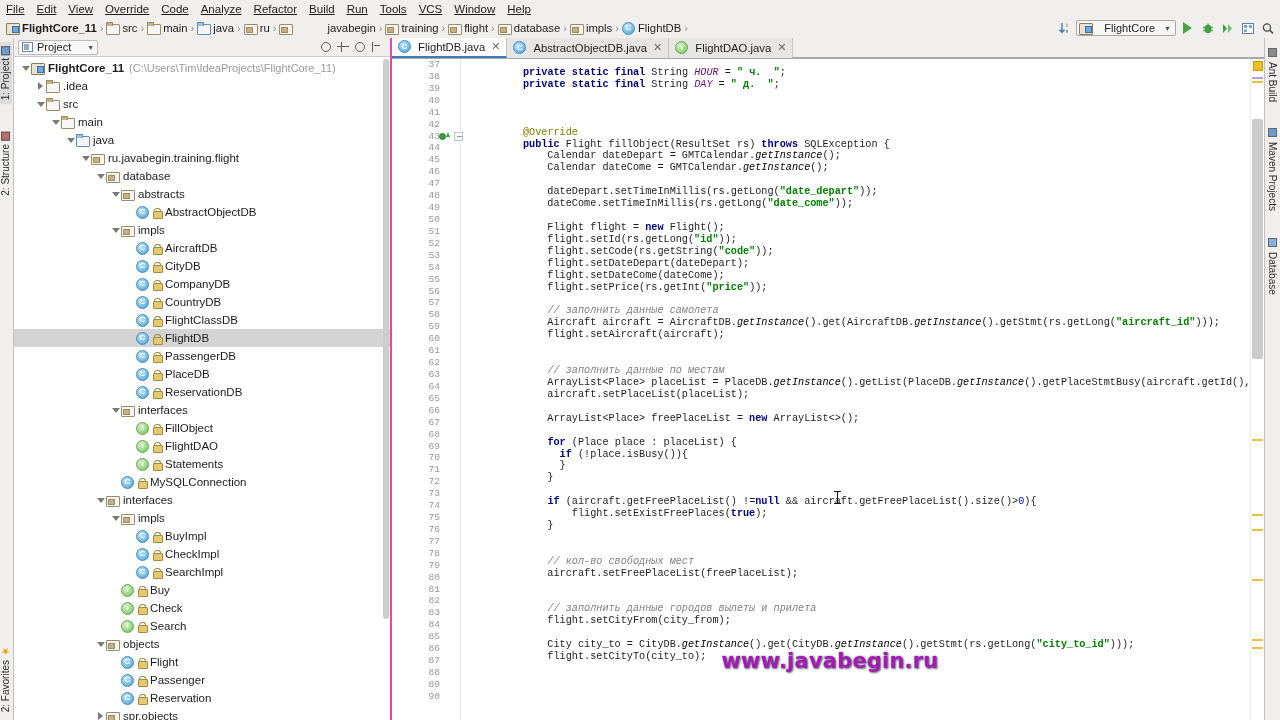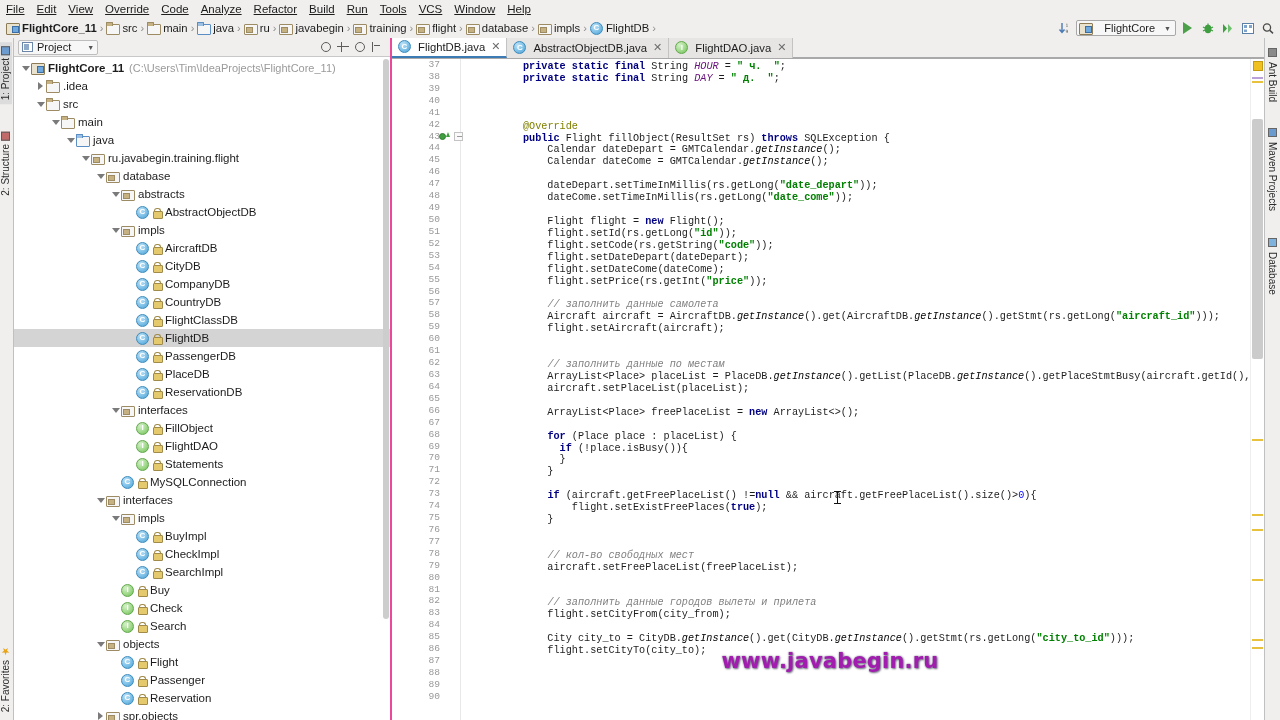--- a/index.html
+++ b/index.html
@@ -225,21 +225,21 @@
   }
   .gutter-fold {
     position:absolute; left:62px; width:9px; height:9px;
     border:1px solid #c3c3c3; background:#fafafa;
   }
   .gutter-fold::after{content:"";position:absolute;left:1.5px;top:3.5px;width:5px;height:1px;background:#9a9a9a;}
 
   .code {
     flex:1; position:relative; overflow:hidden;
     font-family:"Liberation Mono", monospace; font-size:10.2px;
-    padding-top:2px;
+    padding-top:8px;
   }
   .cline { height:11.93px; line-height:11.93px; white-space:pre; padding-left:4px; }
   .kw { color:#000080; font-weight:bold; }
   .str { color:#008000; font-weight:bold; }
   .cmt { color:#808080; font-style:italic; }
   .ann { color:#808000; }
   .fld { color:#660e7a; font-style:italic; }
   .stat { color:#000000; font-style:italic; }
   .num { color:#0000ff; }
   .mouse-caret {
@@ -308,21 +308,21 @@
         <span style="display: inline-flex; align-items: center;">
           <span class="cicon ic-folder ic-folder-blue"></span>
           <span class="cname">java</span>
         </span>
         <span class="sep">›</span>
         <span style="display: inline-flex; align-items: center;">
           <span class="cicon ic-pkg"></span>
           <span class="cname">ru</span>
         </span>
         <span class="sep">›</span>
-        <span style="display: inline-flex; align-items: center;">
+        <span style="display: inline-flex; align-items: center; gap: 32px;">
           <span class="cicon ic-pkg"></span>
           <span class="cname">javabegin</span>
         </span>
         <span class="sep">›</span>
         <span style="display: inline-flex; align-items: center;">
           <span class="cicon ic-pkg"></span>
           <span class="cname">training</span>
         </span>
         <span class="sep">›</span>
         <span style="display: inline-flex; align-items: center;">

